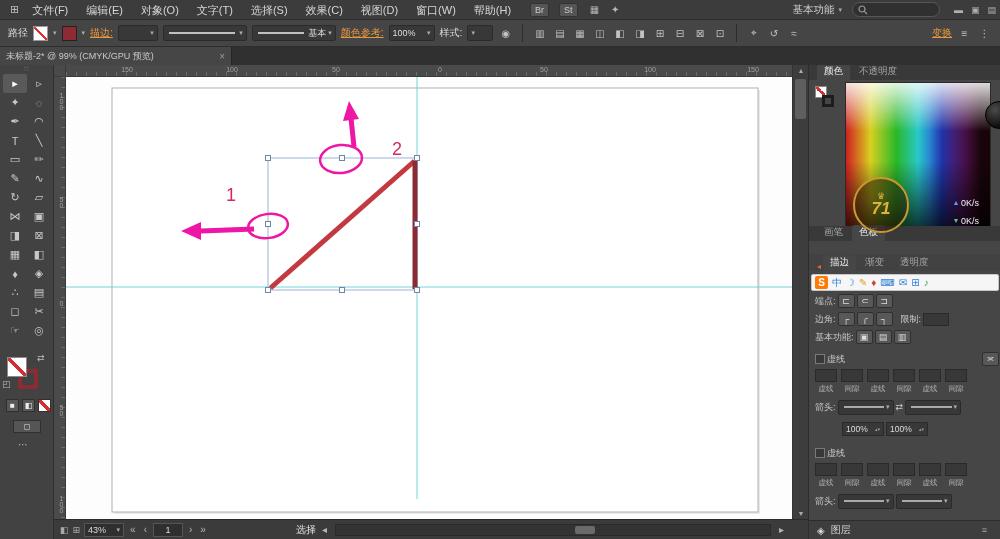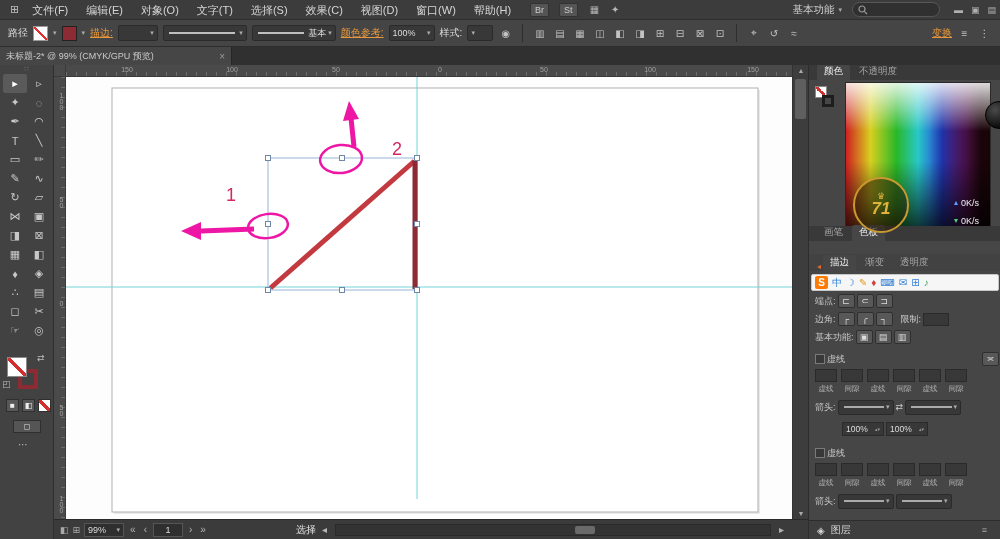--- a/index.html
+++ b/index.html
@@ -296,21 +296,21 @@
         <span class="vlab" style="top:15px">100</span>
         <span class="vlab" style="top:119px">50</span>
         <span class="vlab" style="top:223px">0</span>
         <span class="vlab" style="top:327px">50</span>
         <span class="vlab" style="top:418px">100</span>
       </div>
       <div id="canvas-status">
         <span class="st-icon">◧</span>
         <span class="st-icon">⊞</span>
         <span class="zoombox">
-          <span>99%</span>
+          <span>43%</span>
           <span class="chev">▾</span>
         </span>
         <span class="navbtn">«</span>
         <span class="navbtn">‹</span>
         <span class="pagebox">
           <span>1</span>
         </span>
         <span class="navbtn">›</span>
         <span class="navbtn">»</span>
         <span class="st-status">选择</span>

